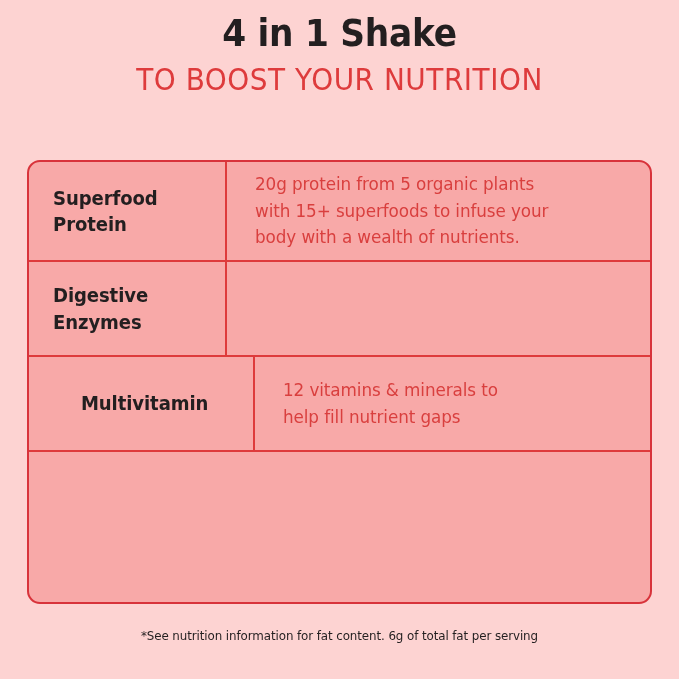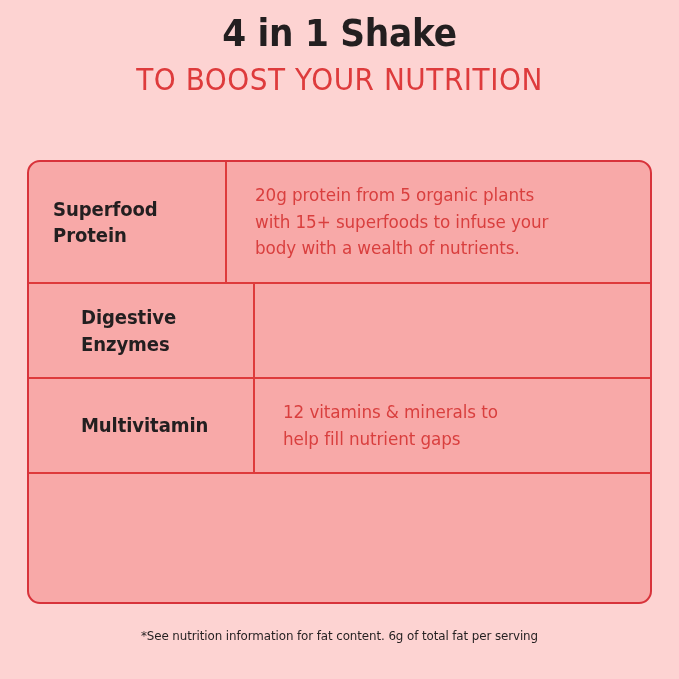--- a/index.html
+++ b/index.html
@@ -73,22 +73,22 @@
   .row {
     display: flex;
     align-items: stretch;
     position: relative;
     box-sizing: border-box;
   }
   .row + .row {
     border-top: 2px solid #DE3B3C;
   }
 
-  .row-superfood   { height: 120px; }
-  .row-digestive   { height: 95px; padding-left: 28px; }
+  .row-superfood   { height: 98px; }
+  .row-digestive   { height: 95px; }
   .row-multivit    { height: 95px; padding-left: 28px; }
   .row-fiber       { height: 130px; }
 
   .cell-label {
     width: 198px;
     flex: 0 0 198px;
     box-sizing: border-box;
     padding-left: 24px;
     padding-right: 8px;
     display: flex;

